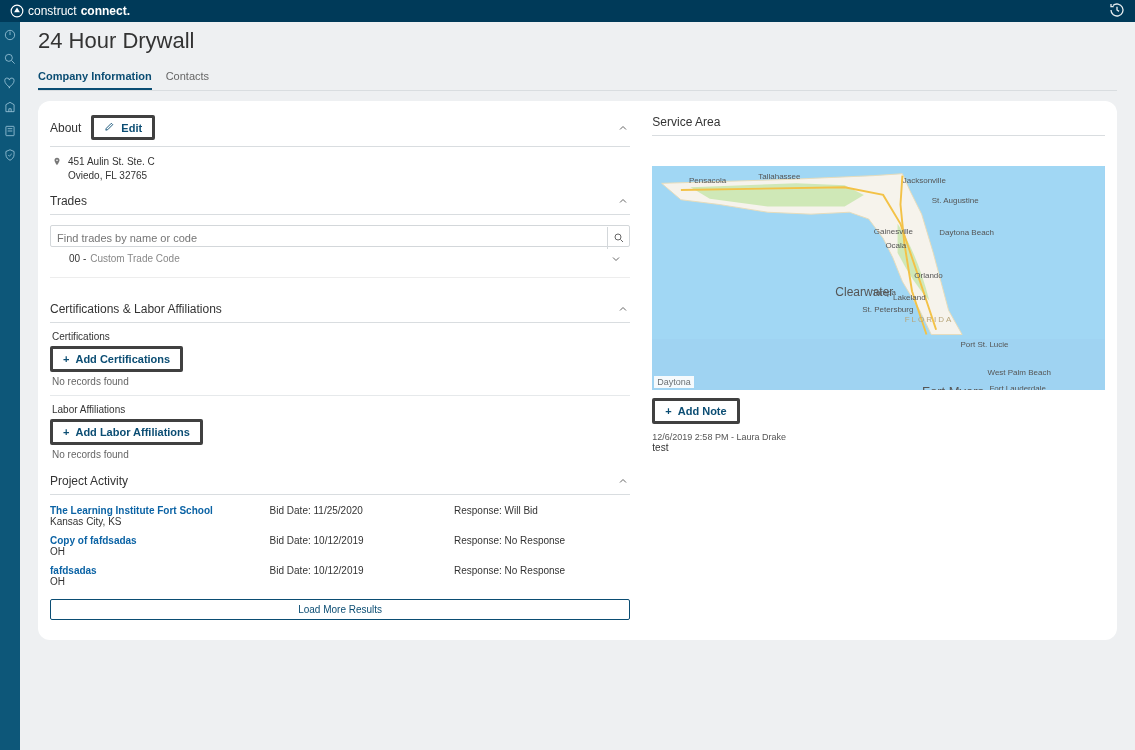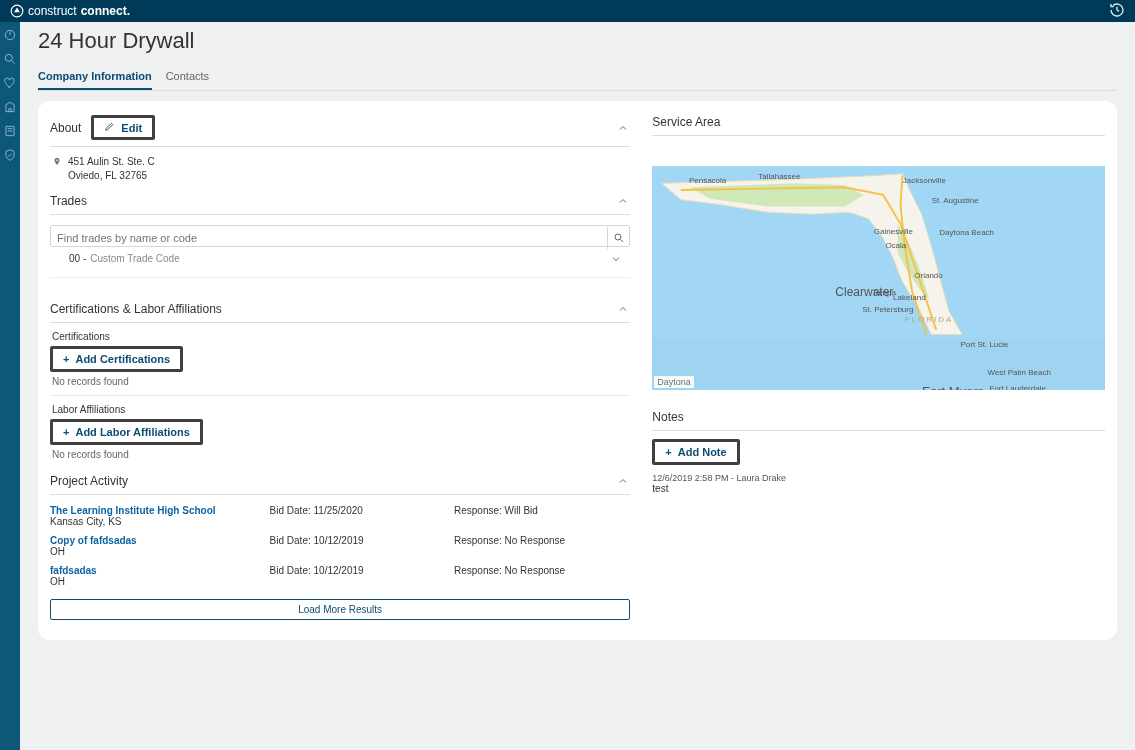--- a/index.html
+++ b/index.html
@@ -351,21 +351,21 @@
         <span class="collapse-caret">
             <svg viewBox="0 0 24 24">
               <polyline points="6 15 12 9 18 15"></polyline>
             </svg>
           </span>
       </div>
       <div class="activity-body">
         <div id="activity-list">
             <div class="activity-row">
     <div>
-      <div class="title">The Learning Institute High School</div>
+      <div class="title">The Learning Institute Fort School</div>
       <div class="loc">Kansas City, KS</div>
     </div>
     <div class="meta">Bid Date: 11/25/2020</div>
     <div class="meta">Response: Will Bid</div>
             </div>
             <div class="activity-row">
     <div>
       <div class="title">Copy of fafdsadas</div>
       <div class="loc">OH</div>
     </div>
@@ -417,23 +417,20 @@
             <span style="position: absolute; left: 53.1915%; top: 56.6667%; font-size: 8px; color: rgb(85, 85, 85); white-space: nowrap;">Lakeland</span>
             <span style="position: absolute; left: 55.7447%; top: 66.6667%; font-size: 8px; white-space: nowrap; letter-spacing: 2px; color: rgb(183, 165, 122);">FLORIDA</span>
             <span style="position: absolute; left: 68.0851%; top: 77.7778%; font-size: 8px; color: rgb(85, 85, 85); white-space: nowrap;">Port St. Lucie</span>
             <span style="position: absolute; left: 74.0426%; top: 90%; font-size: 8px; color: rgb(85, 85, 85); white-space: nowrap;">West Palm Beach</span>
             <span style="position: absolute; left: 59.5745%; top: 97.2222%; font-size: 13px; color: rgb(85, 85, 85); white-space: nowrap;">Fort Myers</span>
             <span style="position: absolute; left: 74.4681%; top: 97.2222%; font-size: 8px; color: rgb(85, 85, 85); white-space: nowrap;">Fort Lauderdale</span>
           </div>
         <div class="map-attrib">Daytona</div>
       </div>
 
-      <div class="panel-header" style="margin-top:16px;">
-        <h3>Notes</h3>
-      </div>
       <div class="notes-body">
         <button class="btn">
           <span class="plus">+</span>
           <span>Add Note</span>
         </button>
         <div id="notes-list">
             <div>
               <div class="note-meta">12/6/2019 2:58 PM - Laura Drake</div>
                <div class="note-text">test</div>
             </div>

